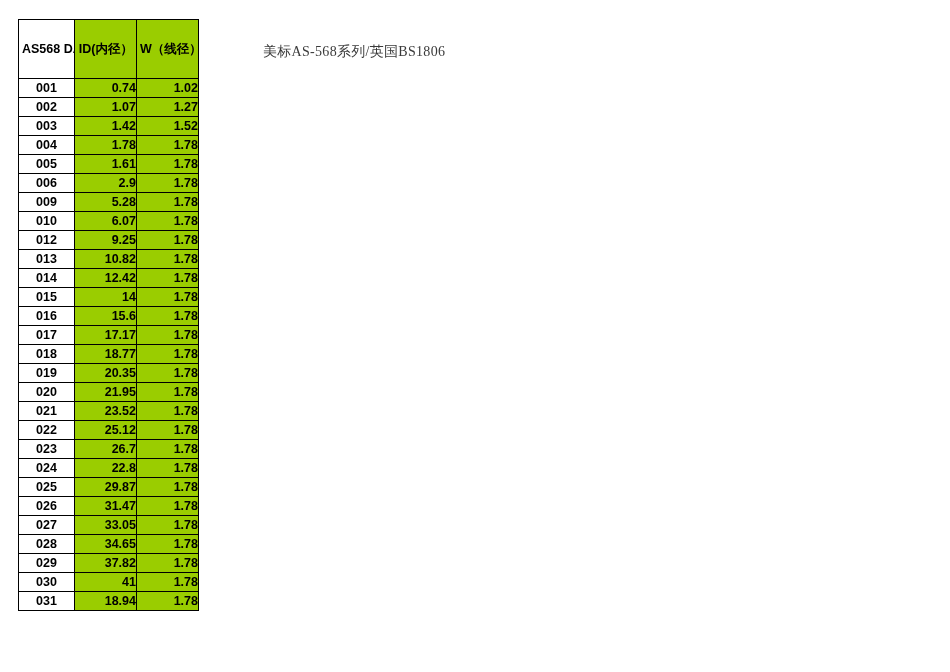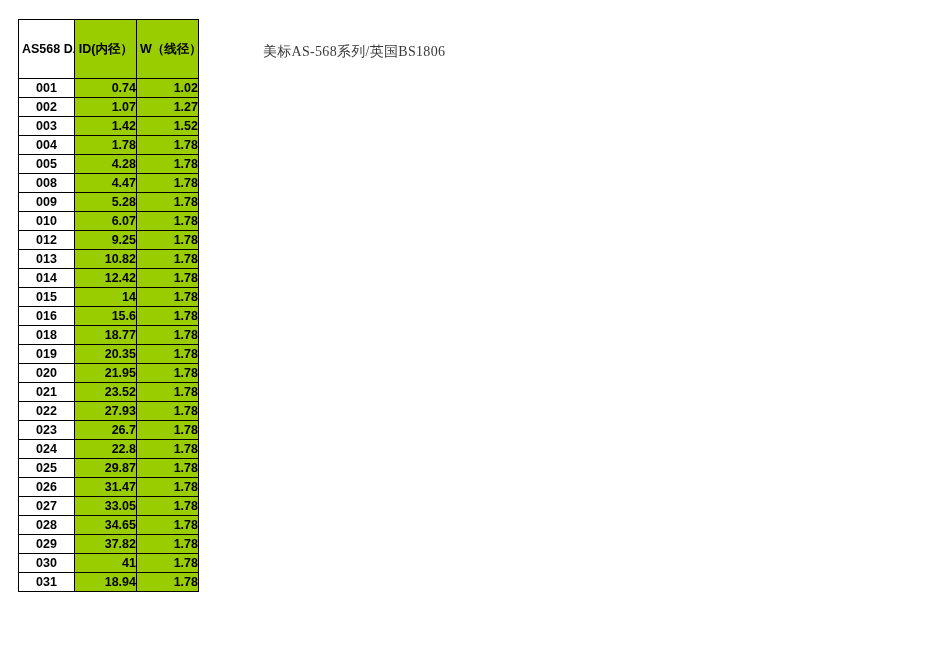--- a/index.html
+++ b/index.html
@@ -114,26 +114,26 @@
         <td class="val-cell">1.42</td>
         <td class="val-cell">1.52</td>
       </tr>
       <tr>
         <td class="dash-cell">004</td>
         <td class="val-cell">1.78</td>
         <td class="val-cell">1.78</td>
       </tr>
       <tr>
         <td class="dash-cell">005</td>
-        <td class="val-cell">4.28</td>
-        <td class="val-cell">1.78</td>
-      </tr>
-      <tr>
-        <td class="dash-cell">008</td>
-        <td class="val-cell">4.47</td>
+        <td class="val-cell">1.61</td>
+        <td class="val-cell">1.78</td>
+      </tr>
+      <tr>
+        <td class="dash-cell">006</td>
+        <td class="val-cell">2.9</td>
         <td class="val-cell">1.78</td>
       </tr>
       <tr>
         <td class="dash-cell">009</td>
         <td class="val-cell">5.28</td>
         <td class="val-cell">1.78</td>
       </tr>
       <tr>
         <td class="dash-cell">010</td>
         <td class="val-cell">6.07</td>
@@ -158,20 +158,25 @@
         <td class="dash-cell">015</td>
         <td class="val-cell">14</td>
         <td class="val-cell">1.78</td>
       </tr>
       <tr>
         <td class="dash-cell">016</td>
         <td class="val-cell">15.6</td>
         <td class="val-cell">1.78</td>
       </tr>
       <tr>
+        <td class="dash-cell">017</td>
+        <td class="val-cell">17.17</td>
+        <td class="val-cell">1.78</td>
+      </tr>
+      <tr>
         <td class="dash-cell">018</td>
         <td class="val-cell">18.77</td>
         <td class="val-cell">1.78</td>
       </tr>
       <tr>
         <td class="dash-cell">019</td>
         <td class="val-cell">20.35</td>
         <td class="val-cell">1.78</td>
       </tr>
       <tr>
@@ -179,21 +184,21 @@
         <td class="val-cell">21.95</td>
         <td class="val-cell">1.78</td>
       </tr>
       <tr>
         <td class="dash-cell">021</td>
         <td class="val-cell">23.52</td>
         <td class="val-cell">1.78</td>
       </tr>
       <tr>
         <td class="dash-cell">022</td>
-        <td class="val-cell">27.93</td>
+        <td class="val-cell">25.12</td>
         <td class="val-cell">1.78</td>
       </tr>
       <tr>
         <td class="dash-cell">023</td>
         <td class="val-cell">26.7</td>
         <td class="val-cell">1.78</td>
       </tr>
       <tr>
         <td class="dash-cell">024</td>
         <td class="val-cell">22.8</td>

